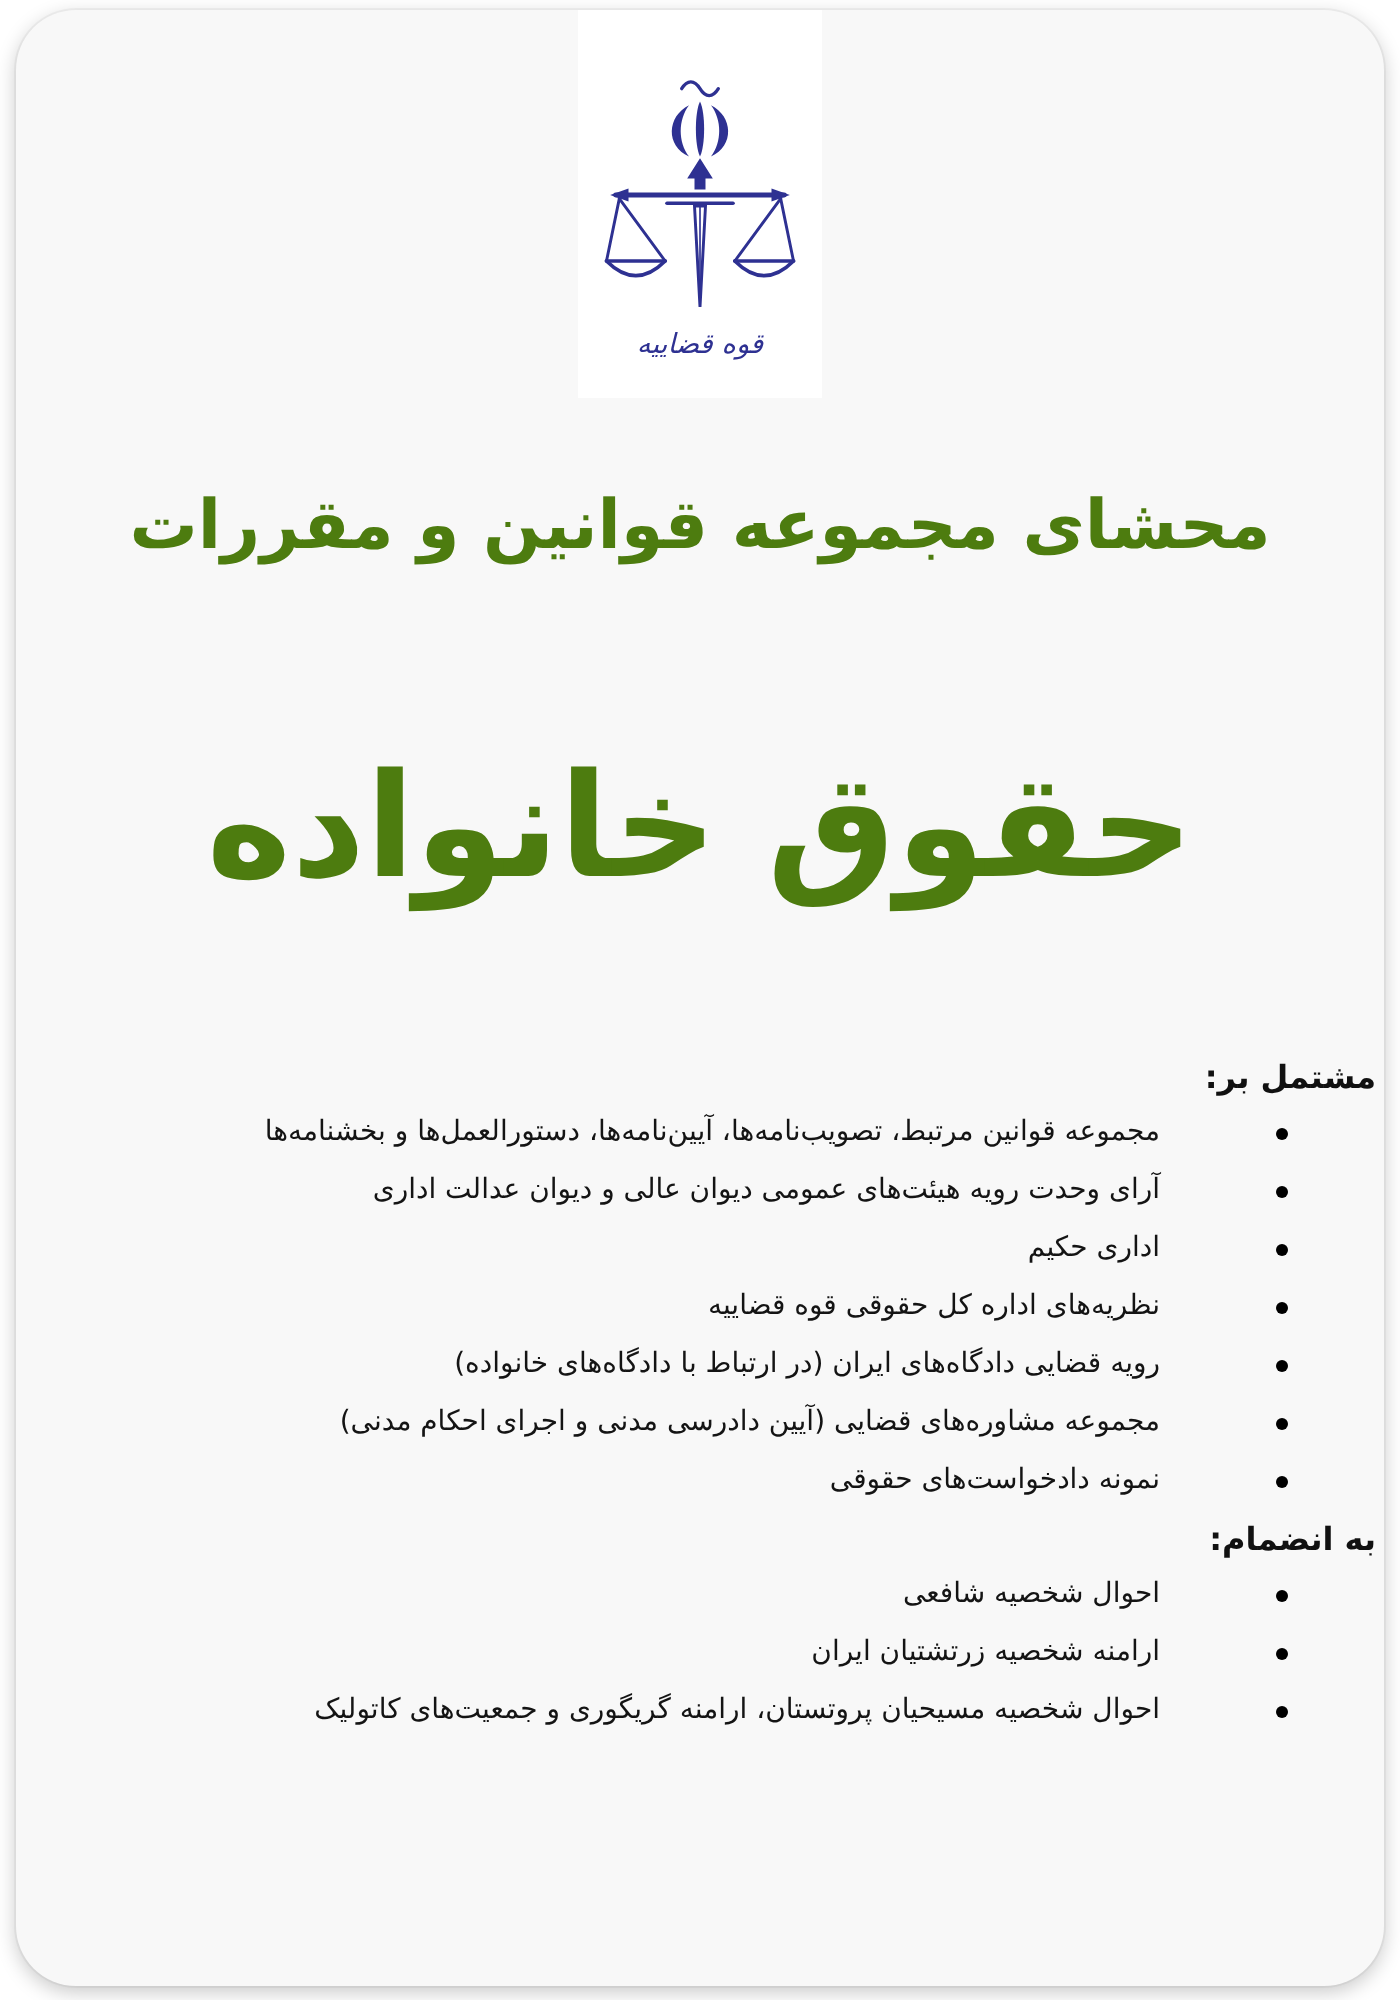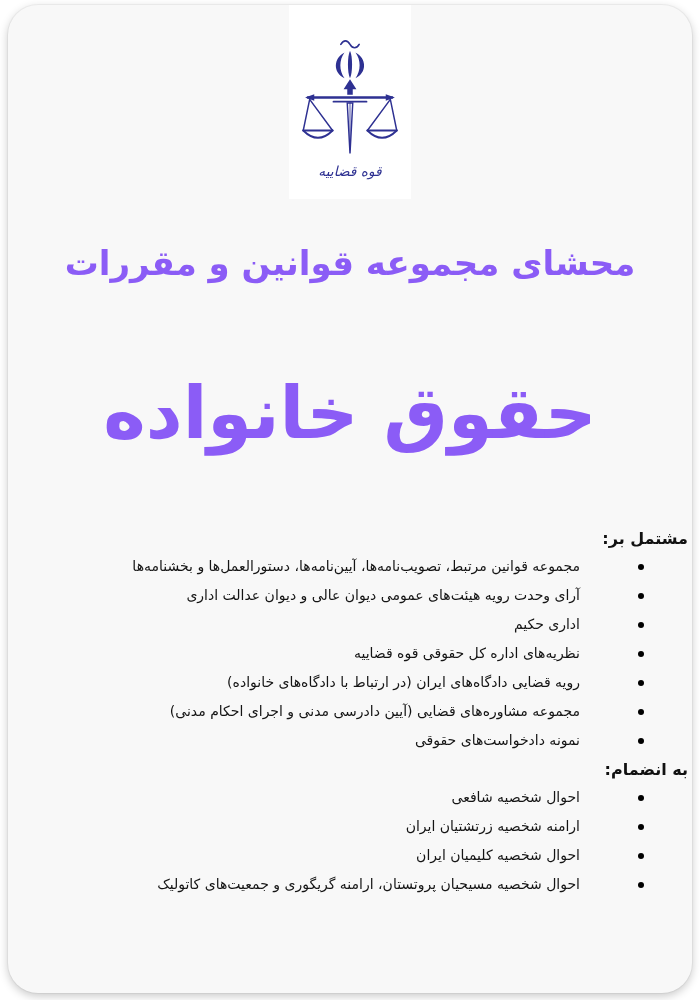--- a/index.html
+++ b/index.html
@@ -14,21 +14,21 @@
     overflow:hidden;
   }
   .logo-plate{
     position:absolute;top:0;left:50%;transform:translateX(-50%);
     width:122px;height:194px;background:#ffffff;
     display:flex;justify-content:center;align-items:center;
   }
   .logo-plate svg{margin-top:24px;}
   .title{
     position:absolute;left:0;width:100%;text-align:center;
-    direction:rtl;color:#8b5cf6;font-weight:bold;white-space:nowrap;
+    direction:rtl;color:#4d7c0f;font-weight:bold;white-space:nowrap;
   }
   .title-line1{top:238px;font-size:34px;}
   .title-line2{top:332px;font-size:72px;margin-top:34px;}
   .content{
     position:absolute;top:524px;left:20px;right:4px;
     direction:rtl;text-align:right;color:#141414;
   }
   .sec-heading{
     font-size:16px;font-weight:bold;margin:0 0 9px 0;color:#111;
   }
@@ -122,21 +122,17 @@
     <div class="item">
       <span class="dot"></span>
       <span class="item-text">احوال شخصیه شافعی</span>
     </div>
     <div class="item">
       <span class="dot"></span>
       <span class="item-text">ارامنه شخصیه زرتشتیان ایران</span>
     </div>
     <div class="item">
       <span class="dot"></span>
-      <span class="item-text">احوال شخصیه کلیمیان ایران</span>
-    </div>
-    <div class="item">
-      <span class="dot"></span>
       <span class="item-text">احوال شخصیه مسیحیان پروتستان، ارامنه گریگوری و جمعیت‌های کاتولیک</span>
     </div>
 
   </div>
 </div>
 
 </body></html>

